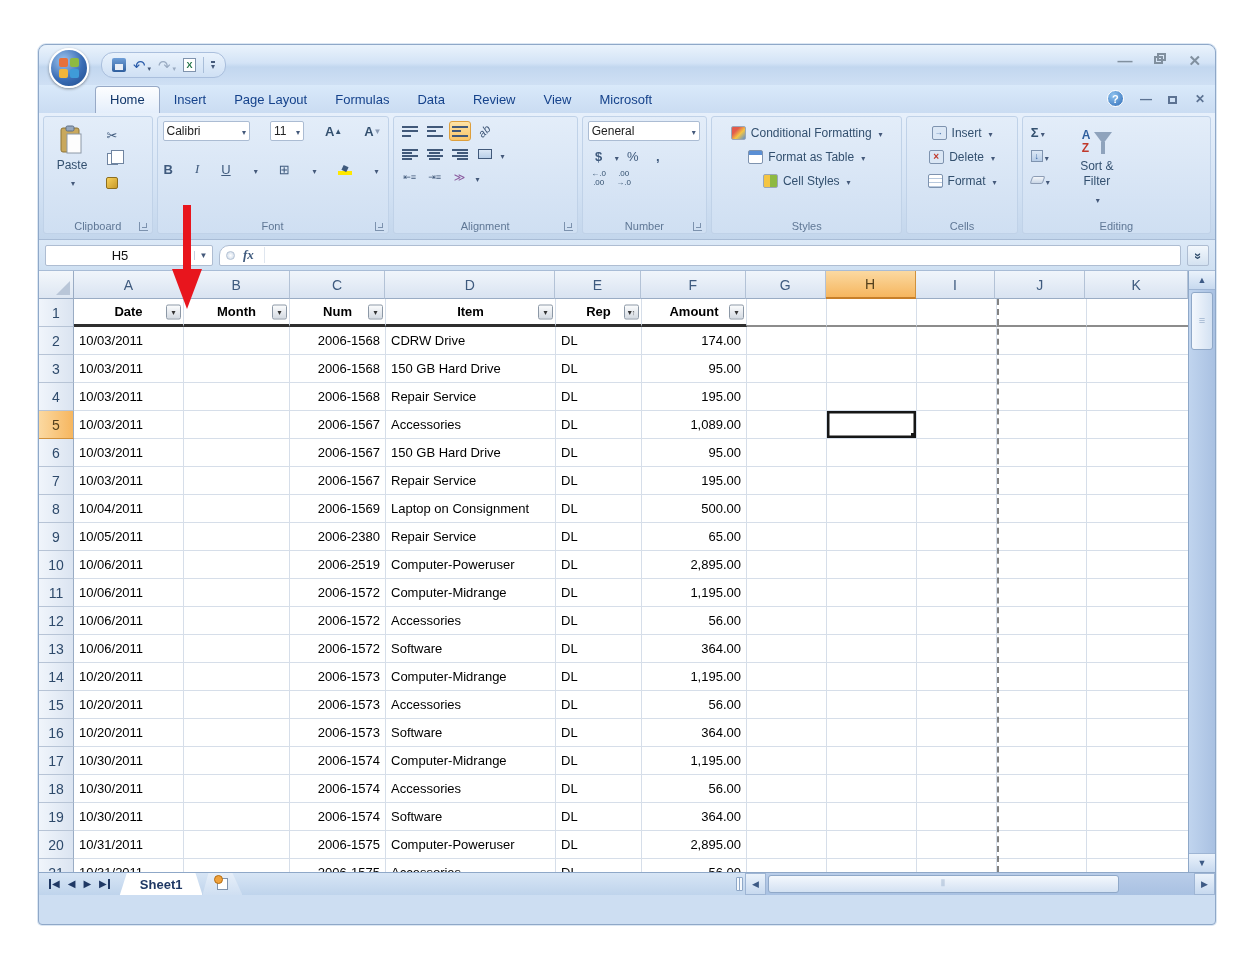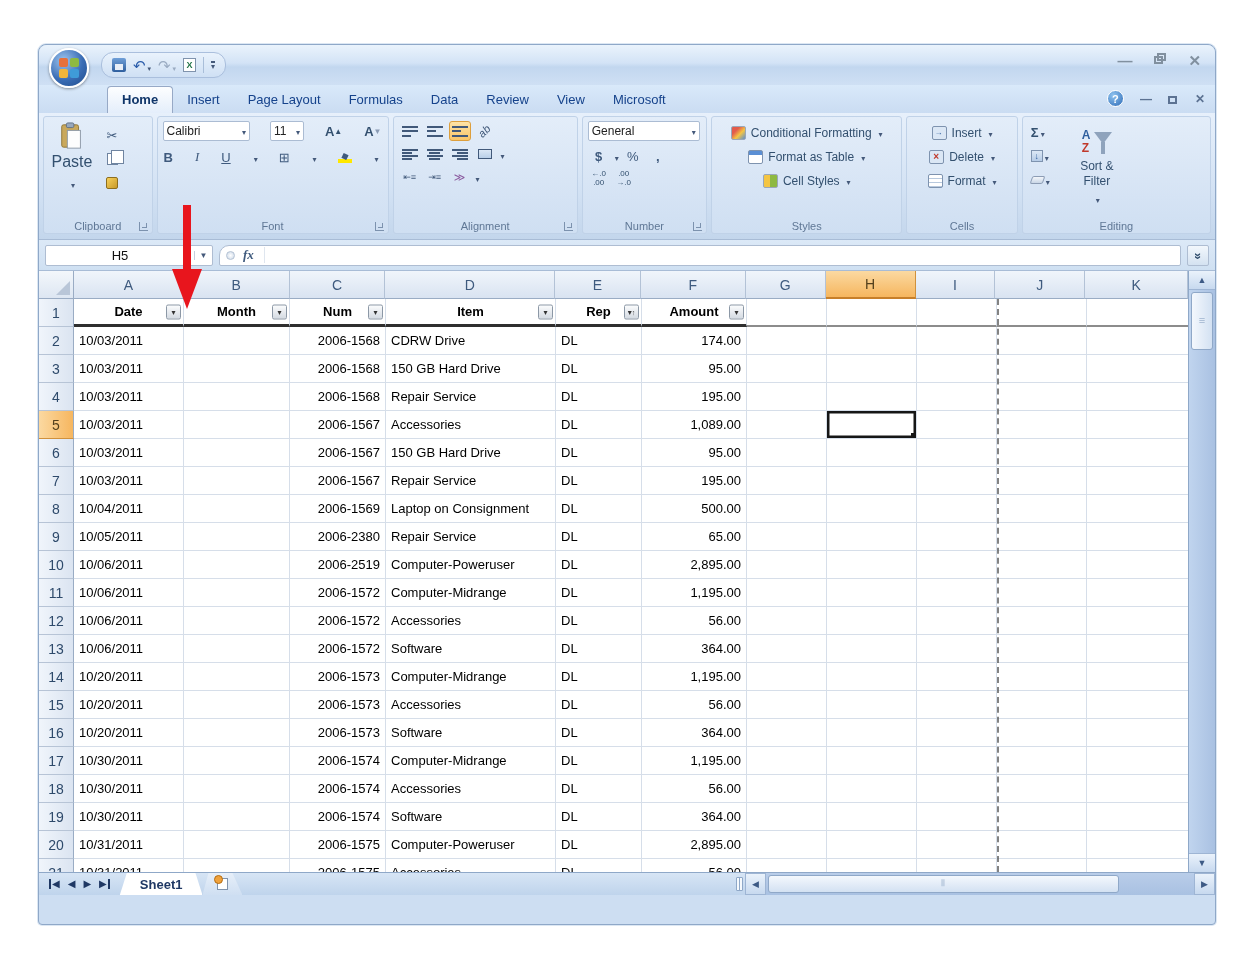--- a/index.html
+++ b/index.html
@@ -33,21 +33,21 @@
   .win-ctrls { position:absolute; right:14px; top:8px; display:flex; gap:22px; color:#7f8f a5; }
   .win-ctrls span { color:#81909f; font-size:15px; font-weight:bold; line-height:1; }
   .restore-g { width:12px; height:11px; position:relative; }
   .restore-g i, .restore-s i { position:absolute; border:2px solid #81909f; width:9px; height:8px; left:0; bottom:0; background:transparent; }
   .restore-g i + i { left:3px; bottom:3px; }
 
   
   .tabrow { height:28px; background:linear-gradient(#d9e9fa,#cadcf2); display:flex; align-items:flex-end; padding-left:56px; position:relative; }
   .rtab { padding:5px 14px 6px; font-size:13px; color:#15428b; cursor:default; }
   .rtab.active { background:linear-gradient(#fdfeff,#e4eefb); border:1px solid #97a9c6; border-bottom:none;
-    border-radius:4px 4px 0 0; color:#0f3569; font-weight:bold;margin-left:12px; }
+    border-radius:4px 4px 0 0; color:#0f3569; font-weight:normal; }
   .tab-right { position:absolute; right:10px; top:5px; display:flex; align-items:center; gap:16px; }
   .help-ic { width:17px; height:17px; border-radius:50%; background:radial-gradient(circle at 35% 30%, #8fc3ef, #2e6cb8);
     color:#fff; font-size:11px; font-weight:bold; display:flex; align-items:center; justify-content:center; border:1px solid #fff; }
   .mini-ctrl { color:#5c7292; font-size:12px; font-weight:bold; }
   .restore-s { width:11px; height:10px; position:relative; }
   .restore-s i { border:2px solid #5c7292; width:9px; height:8px; }
 
   
   .ribbon { height:127px; background:linear-gradient(#e7f0fb, #d3e2f4 60%, #c3d6ec); border-bottom:1px solid #a8bcd6;
     display:flex; padding:3px 4px 0; gap:4px; }
@@ -55,30 +55,30 @@
     background:linear-gradient(#e3edf9, #d5e3f4 70%, #cfdff2); padding:4px 5px 18px; }
   .grp-label { position:absolute; bottom:1px; left:0; right:0; text-align:center; font-size:11px; color:#5f7795; }
   .launcher { position:absolute; bottom:2px; right:4px; width:9px; height:9px; border-left:1px solid #7c92ae; border-bottom:1px solid #7c92ae; }
   .launcher::after { content:""; position:absolute; right:1px; top:1px; width:4px; height:4px; border-right:1px solid #7c92ae; border-bottom:1px solid #7c92ae; }
   .btn { border:1px solid transparent; border-radius:3px; display:flex; align-items:center; justify-content:center; cursor:default; }
   .sm { width:22px; height:20px; font-size:13px; color:#3f5a7d; }
   .dd::after { content:"▾"; font-size:8px; color:#44597a; margin-left:2px; }
 
   
   .g-clip { width:110px; display:flex; }
-  .paste-big { width:46px; height:72px; flex-direction:column; gap:3px; font-size:16px; color:#33506f; }
+  .paste-big { width:46px; height:72px; flex-direction:column; gap:3px; font-size:12px; color:#33506f; }
   .clip-svg { width:26px; height:30px; }
   .clip-col { display:flex; flex-direction:column; gap:4px; margin-left:6px; margin-top:4px; }
   .copy-ic { width:11px; height:12px; border:1px solid #6f84a0; background:#fff; position:relative; }
   .copy-ic::after { content:""; position:absolute; left:3px; top:-4px; width:11px; height:12px; border:1px solid #6f84a0; background:#fff; }
   .fp-ic { width:12px; height:12px; background:linear-gradient(135deg,#f7d05a,#c89a2a); border:1px solid #8d6e1e; border-radius:2px; }
 
   
   .g-font { width:232px; }
-  .fg-row { display:flex; gap:20px; align-items:center; margin-bottom:6px; }
+  .fg-row { display:flex; gap:20px; align-items:center; margin-bottom:18px; }
   .select { background:#fff; border:1px solid #abbcd3; border-radius:2px; height:20px; font-size:12px; color:#222;
     display:flex; align-items:center; padding:0 3px; justify-content:space-between; }
   .sel-font { width:112px; } .sel-size { width:42px; }
   .fontsz { font-size:13px; font-weight:bold; color:#33506f; }
   .fontsz .up { font-size:8px; vertical-align:super; }
   .u-line { text-decoration:underline; }
   .yellow-bar { display:inline-block; width:14px; height:4px; background:#ffe800; margin-top:-2px; }
   .red-bar { display:inline-block; width:14px; height:4px; background:#e02020; margin-top:-2px; }
   .stack { display:flex; flex-direction:column; align-items:center; line-height:1; }
 

